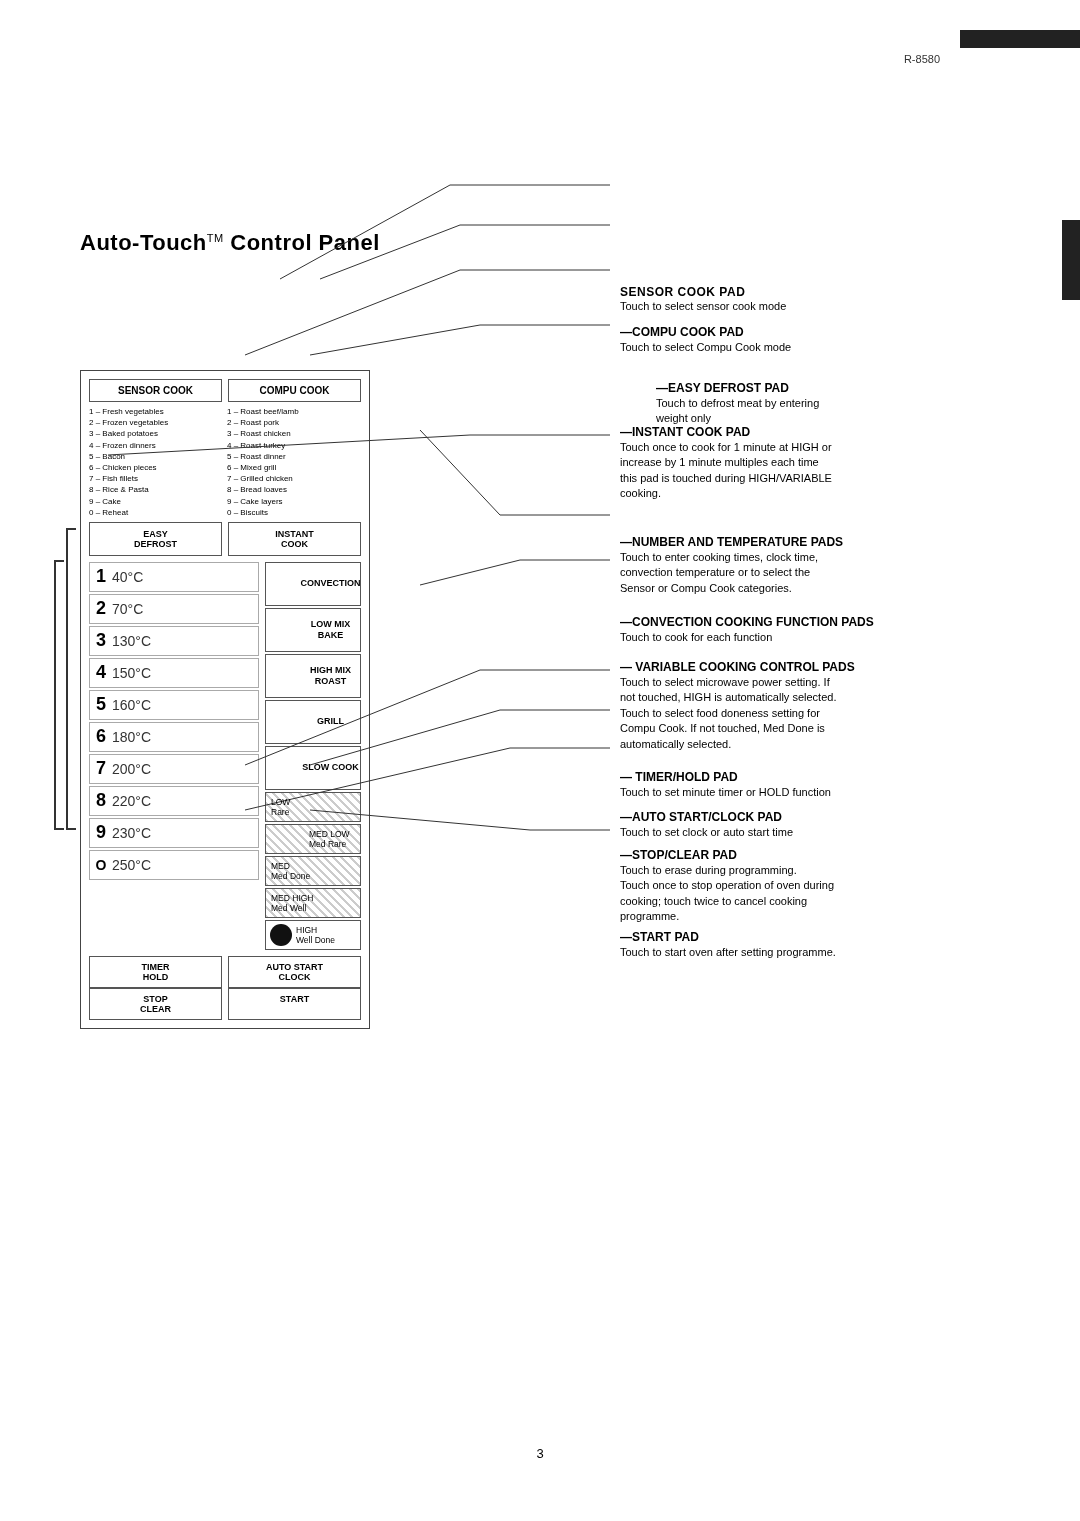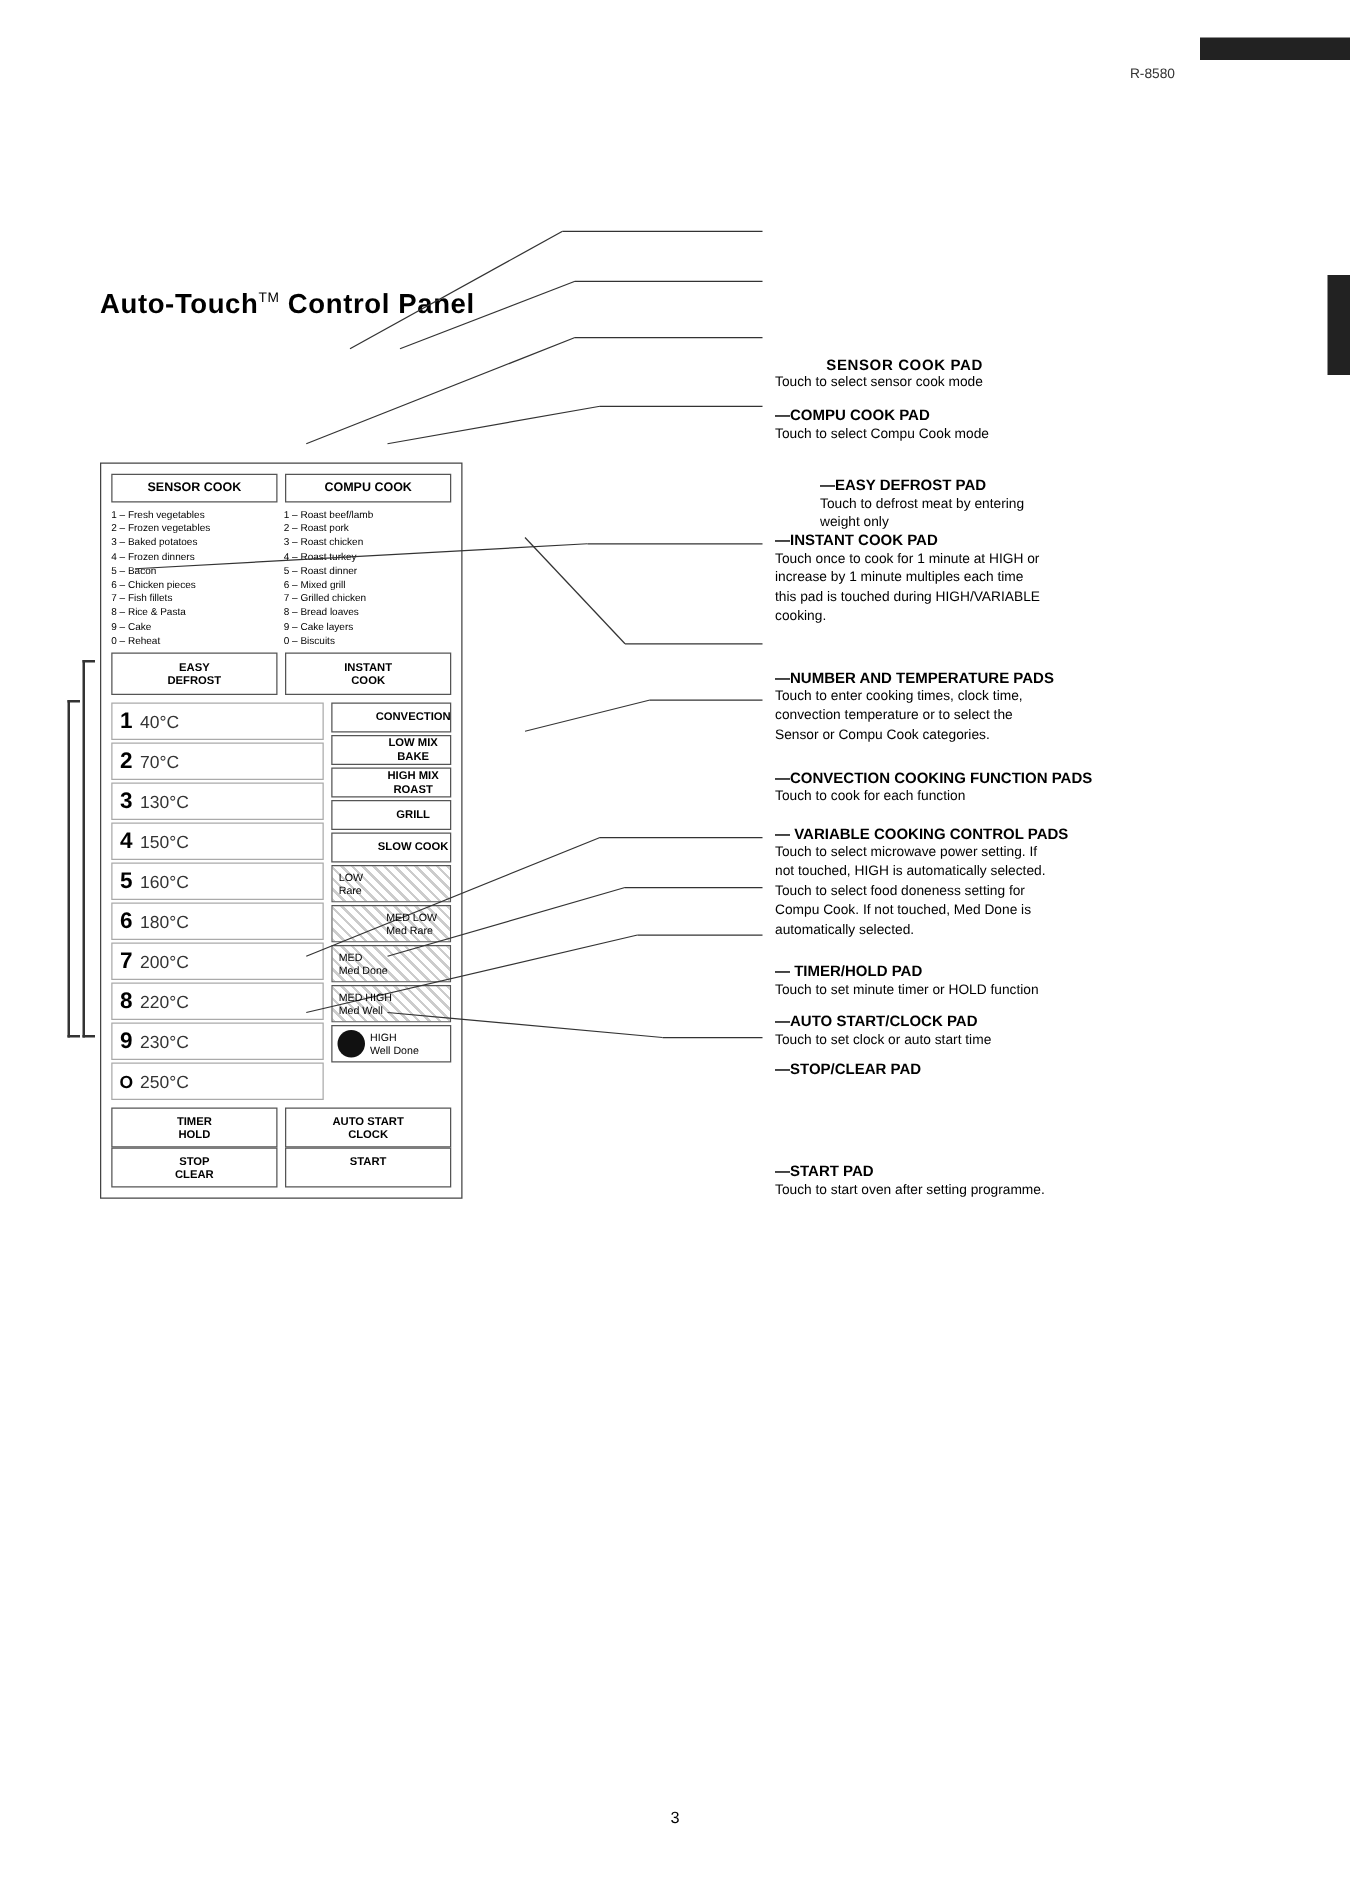--- a/index.html
+++ b/index.html
@@ -117,21 +117,21 @@
       text-align: center;
       flex-shrink: 0;
     }
     .num-temp {
       font-size: 14px;
       color: #333;
       flex-shrink: 0;
       width: 35px;
     }
     .conv-row {
-      height: 24px;
+      height: 44px;
       border: 1.5px solid #555;
       display: flex;
       align-items: center;
       justify-content: center;
       font-size: 9px;
       font-weight: bold;
       text-align: center;
       margin-bottom: 2px;
       line-height: 1.2;
       padding-left: 35px;
@@ -200,21 +200,20 @@
     .bottom-row2 {
       display: flex;
       gap: 6px;
       margin-top: 0;
     }
 
     .label-heading {
       font-size: 12px;
       font-weight: bold;
       letter-spacing: 0.5px;
-      text-align: right;
     }
     .label-desc {
       font-size: 11px;
       line-height: 1.4;
       max-width: 340px;
     }
 
     
     .page-num {
       position: absolute;
@@ -469,20 +468,21 @@
     <div class="label-desc">Touch to set minute timer or HOLD function</div>
   </div>
 
   <div style="position:absolute; top:540px; left:0;">
     <div style="font-size:12px; font-weight:bold; margin-bottom:1px;">—AUTO START/CLOCK PAD</div>
     <div class="label-desc">Touch to set clock or auto start time</div>
   </div>
 
   <div style="position:absolute; top:578px; left:0;">
     <div style="font-size:12px; font-weight:bold; margin-bottom:1px;">—STOP/CLEAR PAD</div>
+    <div class="label-desc">Touch to erase during programming.<br>Touch once to stop operation of oven during<br>cooking; touch twice to cancel cooking<br>programme.</div>
   </div>
 
   <div style="position:absolute; top:660px; left:0;">
     <div style="font-size:12px; font-weight:bold; margin-bottom:1px;">—START PAD</div>
     <div class="label-desc">Touch to start oven after setting programme.</div>
   </div>
 
 </div>
 
 <div class="page-num">3</div>

